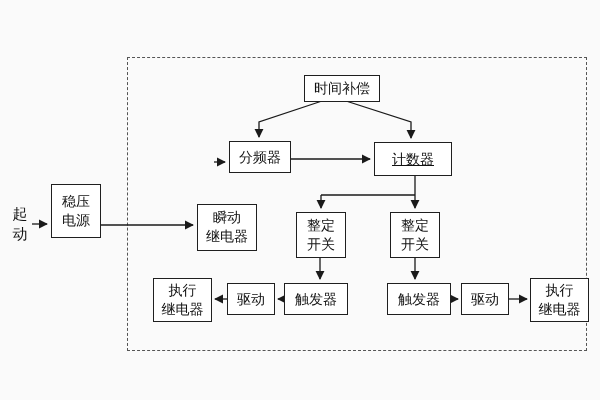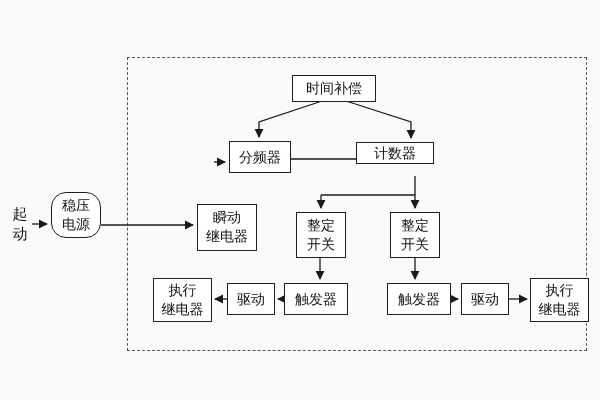--- a/index.html
+++ b/index.html
@@ -37,25 +37,25 @@
     position: absolute;
     left: 9px; top: 204px;
     width: 22px;
     font-size: 15px;
     line-height: 1.3;
     text-align: center;
     color: #111111;
     white-space: pre-line;
   }
   
-  .b-time-comp      { left: 292px; top: 75px;  width: 84px; height: 27px; }
+  .b-time-comp      { left: 304px; top: 75px;  width: 76px; height: 27px; }
   .b-crystal        { left: 158px; top: 140px; width: 56px; height: 45px; }
   .b-divider        { left: 229px; top: 141px; width: 62px; height: 32px; }
-  .b-counter        { left: 356px; top: 142px; width: 78px; height: 22px; }
-  .b-power          { left: 51px;  top: 192px; width: 50px; height: 46px; border-radius: 15px; }
+  .b-counter        { left: 374px; top: 142px; width: 78px; height: 34px; text-decoration: underline; }
+  .b-power          { left: 51px;  top: 184px; width: 50px; height: 54px; }
   .b-instant-relay  { left: 197px; top: 204px; width: 60px; height: 47px; font-family: Liberation Serif, serif; }
   .b-switch-left    { left: 296px; top: 212px; width: 50px; height: 46px; }
   .b-switch-right   { left: 390px; top: 212px; width: 50px; height: 46px; }
   .b-trigger-left   { left: 284px; top: 283px; width: 64px; height: 32px; }
   .b-trigger-right  { left: 387px; top: 283px; width: 64px; height: 32px; }
   .b-drive-left     { left: 227px; top: 283px; width: 48px; height: 32px; }
   .b-drive-right    { left: 461px; top: 283px; width: 48px; height: 32px; }
   .b-exec-left      { left: 153px; top: 278px; width: 59px; height: 44px; }
   .b-exec-right     { left: 530px; top: 278px; width: 59px; height: 44px; }
 </style>

